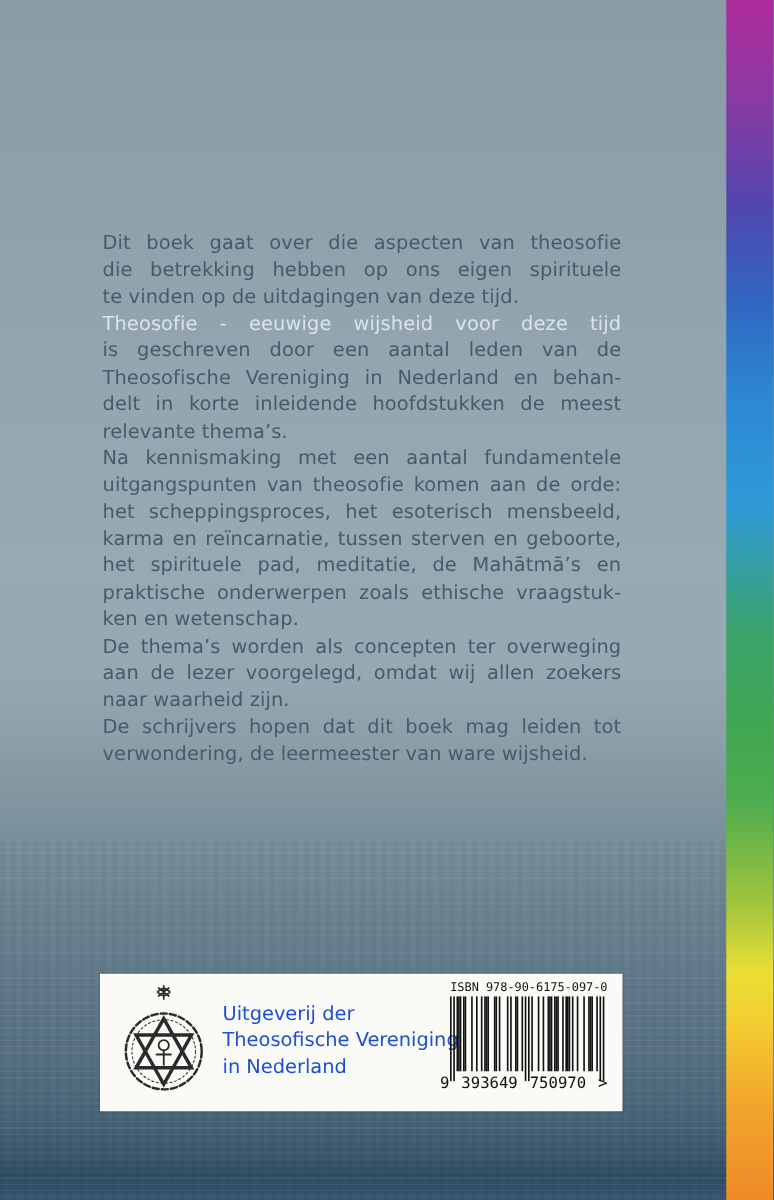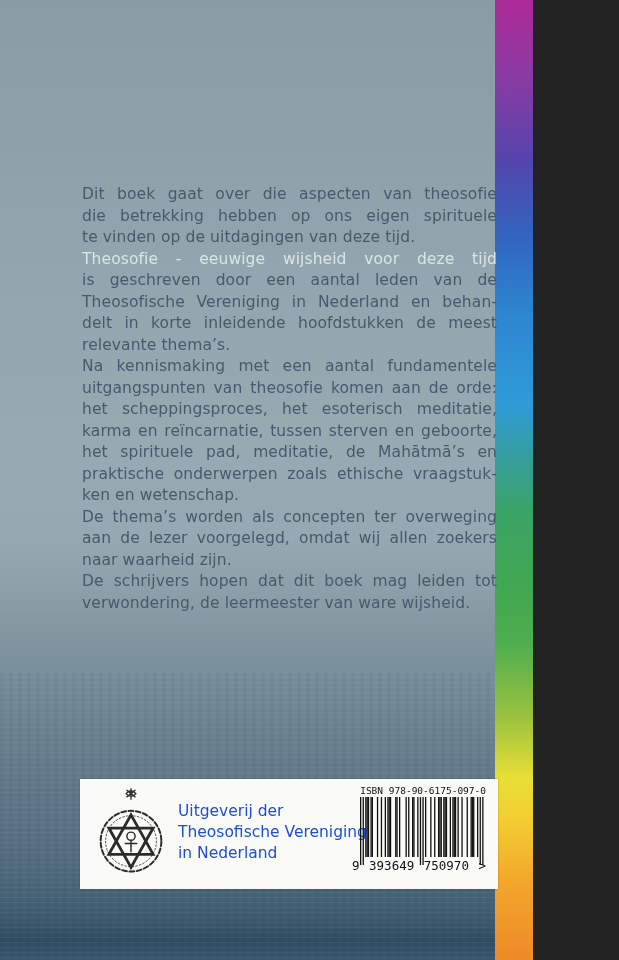--- a/index.html
+++ b/index.html
@@ -1,17 +1,17 @@
 <!DOCTYPE html>
 <html><head>
 <meta charset="utf-8">
 <style>
   html,body { margin:0; padding:0; background:#222; }
   .cover {
-    position:relative; width:533px; height:960px; overflow:hidden;
+    position:relative; width:619px; height:960px; overflow:hidden;
     font-family:"DejaVu Sans","Liberation Sans",sans-serif;
     background:linear-gradient(180deg,
       #8a9ca6 0%, #8da0aa 12%, #93a5ae 30%, #97a9b1 46%, #96a8b1 56%,
       #8a9ca6 63%, #7b919c 69%, #6d8492 75%, #627a8a 81%, #597283 87%,
       #4e6a7c 91%, #47637690 93%, #44607300 94%),
       linear-gradient(180deg,
       #8a9ca6 0%, #8da0aa 12%, #93a5ae 30%, #97a9b1 46%, #96a8b1 56%,
       #8a9ca6 63%, #7b919c 69%, #6d8492 75%, #627a8a 81%, #597283 87%,
       #4e6a7c 91%, #456175 94%, #3a5669 96.5%, #2e4d62 98%, #395770 100%);
   }
@@ -73,21 +73,21 @@
       <div class="line body">Dit boek gaat over die aspecten van theosofie</div>
       <div class="line body">die betrekking hebben op ons eigen spirituele</div>
       <div class="line body last">te vinden op de uitdagingen van deze tijd.</div>
       <div class="line title">Theosofie - eeuwige wijsheid voor deze tijd</div>
       <div class="line body">is geschreven door een aantal leden van de</div>
       <div class="line body">Theosofische Vereniging in Nederland en behan-</div>
       <div class="line body">delt in korte inleidende hoofdstukken de meest</div>
       <div class="line body last">relevante thema’s.</div>
       <div class="line body">Na kennismaking met een aantal fundamentele</div>
       <div class="line body">uitgangspunten van theosofie komen aan de orde:</div>
-      <div class="line body">het scheppingsproces, het esoterisch meditatie,</div>
+      <div class="line body">het scheppingsproces, het esoterisch mensbeeld,</div>
       <div class="line body">karma en reïncarnatie, tussen sterven en geboorte,</div>
       <div class="line body">het spirituele pad, meditatie, de Mahātmā’s en</div>
       <div class="line body">praktische onderwerpen zoals ethische vraagstuk-</div>
       <div class="line body last">ken en wetenschap.</div>
       <div class="line body">De thema’s worden als concepten ter overweging</div>
       <div class="line body">aan de lezer voorgelegd, omdat wij allen zoekers</div>
       <div class="line body last">naar waarheid zijn.</div>
       <div class="line body">De schrijvers hopen dat dit boek mag leiden tot</div>
       <div class="line body last">verwondering, de leermeester van ware wijsheid.</div>
     </div>

